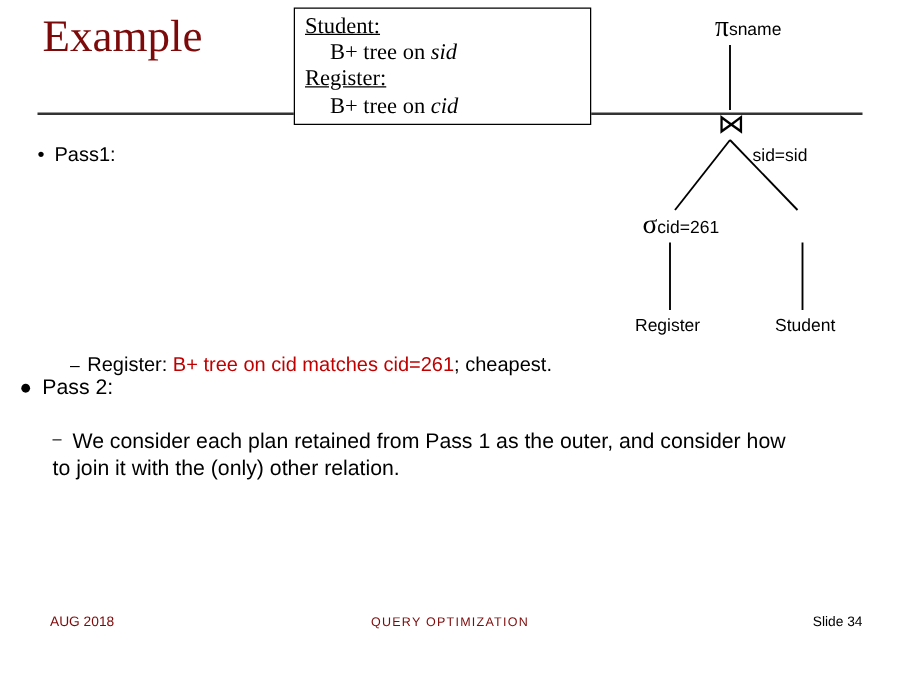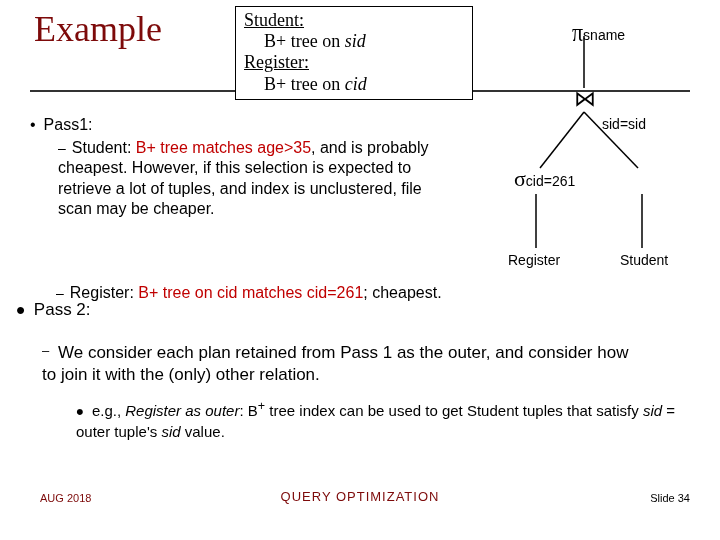--- a/index.html
+++ b/index.html
@@ -20,21 +20,21 @@
   .b3 i{font-style:italic}
   .b4{position:absolute;left:56px;top:284px;font-size:16px}
   .b4 .dash{font-size:14px;margin-right:6px}
   .p2{position:absolute;left:16px;top:300px;font-size:17px}
   .p2 .dot{font-size:26px;line-height:0;position:relative;top:4px;margin-right:4px}
   .p2sub{position:absolute;left:42px;top:342px;width:600px;font-size:17px;line-height:1.32}
   .p2sub .dash{font-size:13px;margin-right:4px;position:relative;top:-3px}
   .p2note{position:absolute;left:76px;top:398px;width:600px;font-size:15px;line-height:1.4}
   .p2note .dot{font-size:22px;line-height:0;position:relative;top:3px;margin-right:4px}
   .foot-l{position:absolute;left:40px;bottom:12px;font-size:11px;color:#7d0a0a}
-  .foot-c{position:absolute;left:0;right:0;bottom:12px;text-align:center;font-size:13px;color:#7d0a0a;letter-spacing:1px}
+  .foot-c{position:absolute;left:0;right:0;bottom:12px;text-align:center;font-size:10px;color:#7d0a0a;letter-spacing:1px}
   .foot-r{position:absolute;right:30px;bottom:12px;font-size:11px;color:#000}
   
   .qt{position:absolute;left:510px;top:8px;width:200px;height:270px;font-size:14px}
   .qt .lbl{position:absolute;white-space:nowrap}
   svg.qtlines{position:absolute;left:0;top:0;width:200px;height:270px}
   .pi{font-family:"Times New Roman",serif;font-size:22px;display:inline-block;transform:scaleY(1.1)}
   .join{font-family:"Times New Roman",serif;font-size:22px}
   .sigma{font-family:"Times New Roman",serif;font-size:22px}
 </style>
 </head>
@@ -47,45 +47,38 @@
 
   <div class="indexbox">
     <div class="hd">Student:</div>
     <div class="ln"><span>B+ tree on</span> <i>sid</i></div>
     <div class="hd">Register:</div>
     <div class="ln"><span>B+ tree on</span> <i>cid</i></div>
   </div>
 
   <div class="b1"><span class="bul">•</span><span>Pass1:</span></div>
 
-  <div class="b2">
-    <span class="dash">–</span><span>Student:  </span><span class="red">B+ tree matches age&gt;35</span><span>, and is probably cheapest.  However, if this selection is expected to retrieve a lot of tuples, and index is unclustered, file scan may be cheaper.</span>
-  </div>
 
 
   <div class="b4">
     <span class="dash">–</span><span>Register:  </span><span class="red">B+ tree on cid matches cid=261</span><span>; cheapest.</span>
   </div>
 
   <div class="p2"><span class="dot">•</span> <span>Pass 2:</span></div>
   <div class="p2sub"><span class="dash">–</span> <span>We consider each plan retained from Pass 1 as the outer, and consider how to join it with the (only) other relation.</span></div>
-  <div class="p2note">
-    <span class="dot">•</span>
-    <span>e.g., </span><i>Register as outer</i><span>:  B</span><sup>+</sup><span> tree index can be used to get Student tuples that satisfy </span><i>sid</i><span> = outer tuple's </span><i>sid</i><span> value.</span>
-  </div>
 
   <div class="qt">
     <svg class="qtlines">
       <line x1="74" y1="28" x2="74" y2="80" stroke="#000" stroke-width="1.5"></line>
       <line x1="74" y1="104" x2="30" y2="160" stroke="#000" stroke-width="1.5"></line>
       <line x1="74" y1="104" x2="128" y2="160" stroke="#000" stroke-width="1.5"></line>
       <line x1="26" y1="186" x2="26" y2="240" stroke="#000" stroke-width="1.5"></line>
       <line x1="132" y1="186" x2="132" y2="240" stroke="#000" stroke-width="1.5"></line>
     </svg>
-    <div class="lbl" style="left:62px;top:12px"><span class="pi">π</span><span>sname</span></div>
+    <div class="lbl" style="left:62px;top:0"><span class="pi">π</span><span>sname</span></div>
     <div class="lbl" style="left:64px;top:78px"><span class="join">⋈</span></div>
     <div class="lbl" style="left:92px;top:108px">sid=sid</div>
     <div class="lbl" style="left:4px;top:158px"><span class="sigma">σ</span><span>cid=261</span></div>
     <div class="lbl" style="left:-2px;top:244px">Register</div>
     <div class="lbl" style="left:110px;top:244px">Student</div>
   </div>
 
   <div class="foot-l">AUG  2018</div>
   <div class="foot-c">QUERY  OPTIMIZATION</div>
   <div class="foot-r">Slide 34</div>

